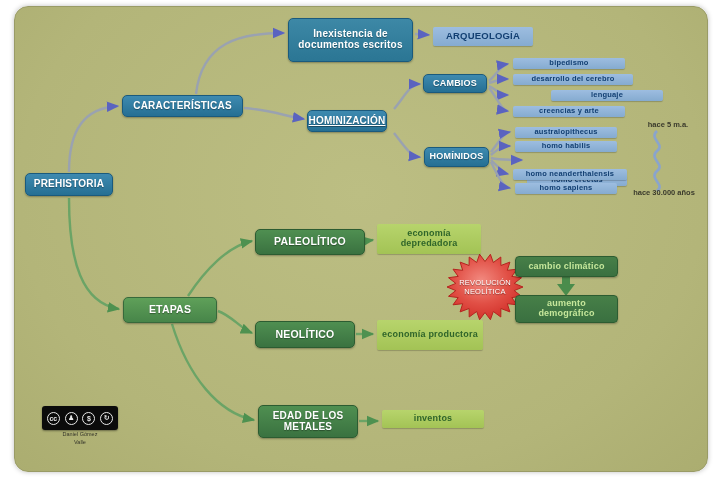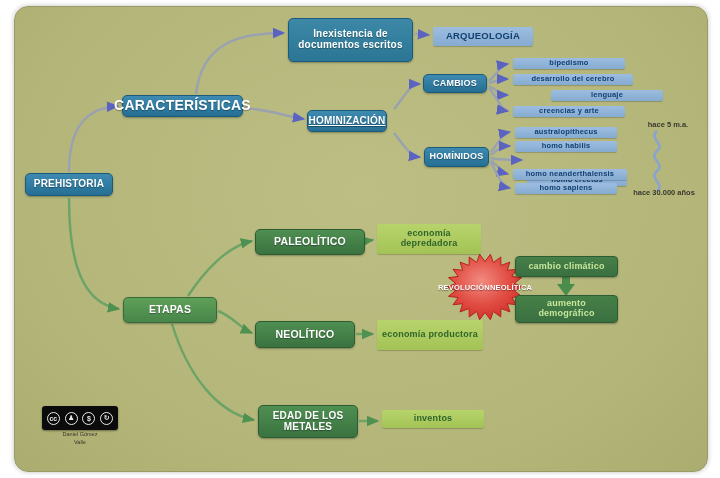--- a/index.html
+++ b/index.html
@@ -18,21 +18,21 @@
   .blite{background:linear-gradient(#9dbde0,#85abd0);border-radius:2px;color:#123f72;box-shadow:0 1px 1px rgba(0,0,0,.2);}
   .gdark{background:linear-gradient(#4f8f51,#3a7240);border:1px solid #2c5c31;border-radius:5px;
          color:#fff;text-shadow:0 1px 1px rgba(0,0,0,.35);box-shadow:0 1px 2px rgba(0,0,0,.3);}
   .gmid{background:linear-gradient(#5fa059,#478549);border:1px solid #37693b;border-radius:5px;
         color:#fff;text-shadow:0 1px 1px rgba(0,0,0,.35);box-shadow:0 1px 2px rgba(0,0,0,.3);}
   .glite{background:linear-gradient(#b7d46c,#a3c355);border-radius:2px;color:#2f652a;box-shadow:0 1px 1px rgba(0,0,0,.2);}
   .gdark2{background:linear-gradient(#477f48,#3a7040);border:1px solid #2c5c31;border-radius:4px;
           color:#c6e79b;box-shadow:0 1px 2px rgba(0,0,0,.3);}
   .tlabel{position:absolute;z-index:2;font-size:7.5px;font-weight:bold;color:#3a3a2c;text-align:center;}
   #star-text{position:absolute;left:443px;top:248px;width:84px;height:78px;z-index:3;display:flex;
-             flex-direction:row;align-items:center;justify-content:center;color:#fff;font-weight:bold;
+             flex-direction:column;align-items:center;justify-content:center;color:#fff;font-weight:normal;
              font-size:7.5px;text-shadow:0 1px 1px rgba(0,0,0,.4);letter-spacing:.2px;}
   #license{position:absolute;left:42px;top:406px;width:76px;z-index:2;}
   #license .strip{background:#0b0b0b;border-radius:3px;height:24px;display:flex;align-items:center;
                   justify-content:space-evenly;box-shadow:0 1px 2px rgba(0,0,0,.4);}
   #license .circ{width:13px;height:13px;border:1.4px solid #e8e8e8;border-radius:50%;color:#e8e8e8;
                  font-size:7px;font-weight:bold;display:flex;align-items:center;justify-content:center;box-sizing:border-box;}
   #license .cred{font-size:5.5px;color:#35352a;text-align:center;line-height:1.2;margin-top:1px;filter:blur(.4px);}
 </style>
 </head>
 <body>
@@ -86,21 +86,21 @@
 
   <g fill="#4a8c4c">
     <rect x="562" y="276" width="8" height="9"></rect>
     <polygon points="557,284 575,284 566,296"></polygon>
   </g>
 
   <polygon id="starburst" fill="url(#gradRed)" stroke="#b5241f" stroke-width="1" points="523.0,287.0 514.2,290.6 521.5,296.3 511.8,297.6 517.0,304.8 507.3,303.7 509.9,311.9 500.9,308.5 500.8,317.0 493.3,311.5 490.4,319.7 485.0,312.5 479.6,319.7 476.7,311.5 469.2,317.0 469.1,308.5 460.1,311.9 462.7,303.7 453.0,304.8 458.2,297.6 448.5,296.3 455.8,290.6 447.0,287.0 455.8,283.4 448.5,277.7 458.2,276.4 453.0,269.2 462.7,270.3 460.1,262.1 469.1,265.5 469.2,257.0 476.7,262.5 479.6,254.3 485.0,261.5 490.4,254.3 493.3,262.5 500.8,257.0 500.9,265.5 509.9,262.1 507.3,270.3 517.0,269.2 511.8,276.4 521.5,277.7 514.2,283.4"></polygon>
 </svg>
 
 <div class="node bdark" style="left:25px;top:173px;width:88px;height:23px;font-size:10px;">PREHISTORIA</div>
-<div class="node bdark" style="left:122px;top:95px;width:121px;height:22px;font-size:14px;">CARACTERÍSTICAS</div>
+<div class="node bdark" style="left:122px;top:95px;width:121px;height:22px;font-size:10px;">CARACTERÍSTICAS</div>
 <div class="node bteal" style="left:288px;top:18px;width:125px;height:44px;font-size:10px;padding:2px;">Inexistencia de documentos escritos</div>
 <div class="node blite" style="left:433px;top:27px;width:100px;height:19px;font-size:9.5px;">ARQUEOLOGÍA</div>
 <div class="node bdark" style="left:307px;top:110px;width:80px;height:22px;font-size:10px;text-decoration:underline;">HOMINIZACIÓN</div>
 <div class="node bdark" style="left:423px;top:74px;width:64px;height:19px;font-size:9px;">CAMBIOS</div>
 <div class="node bdark" style="left:424px;top:147px;width:65px;height:20px;font-size:9px;">HOMÍNIDOS</div>
 
 <div class="node blite" style="left:513px;top:58px;width:112px;height:11px;font-size:7.5px;">bipedismo</div>
 <div class="node blite" style="left:513px;top:74px;width:120px;height:11px;font-size:7.5px;">desarrollo del cerebro</div>
 <div class="node blite" style="left:513px;top:90px;width:112px;height:11px;font-size:7.5px;margin-left:38px;">lenguaje</div>
 <div class="node blite" style="left:513px;top:106px;width:112px;height:11px;font-size:7.5px;">creencias y arte</div>

